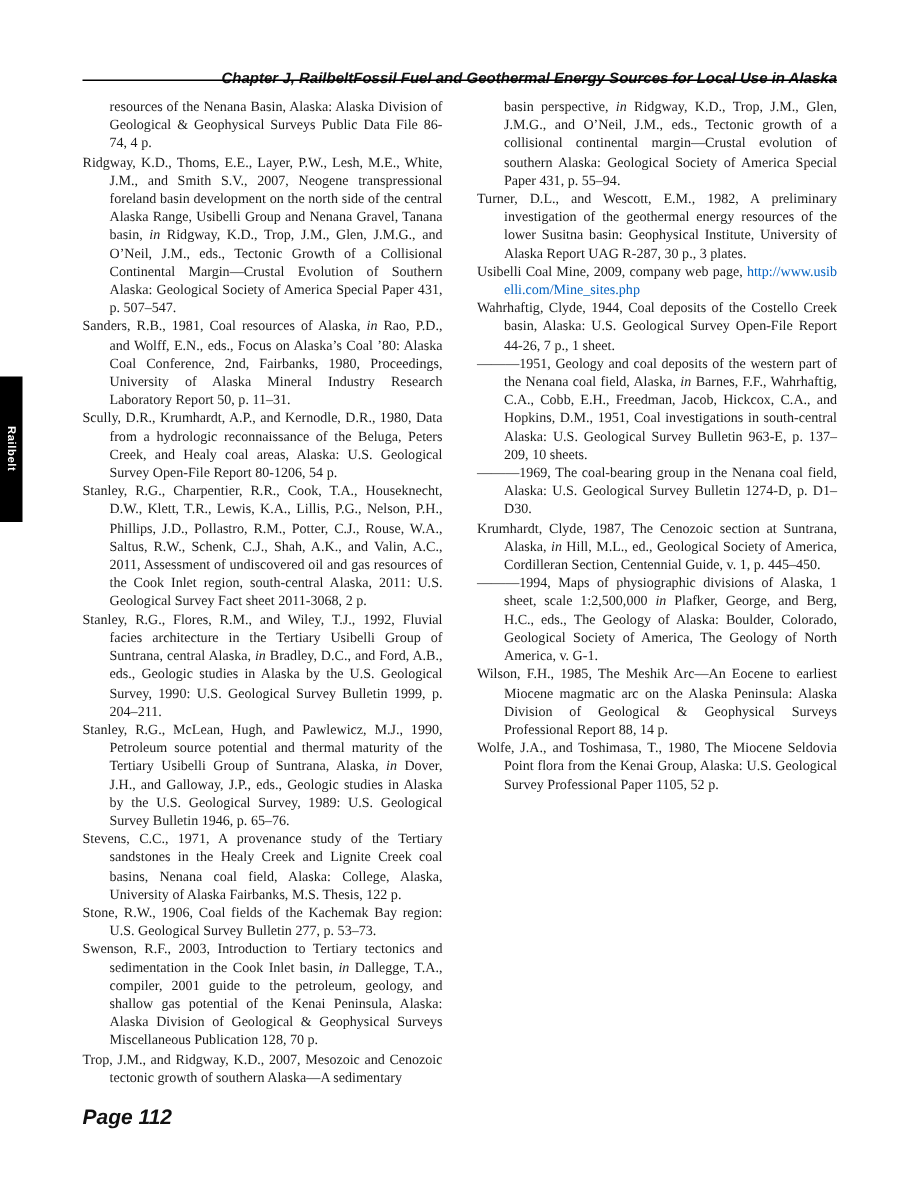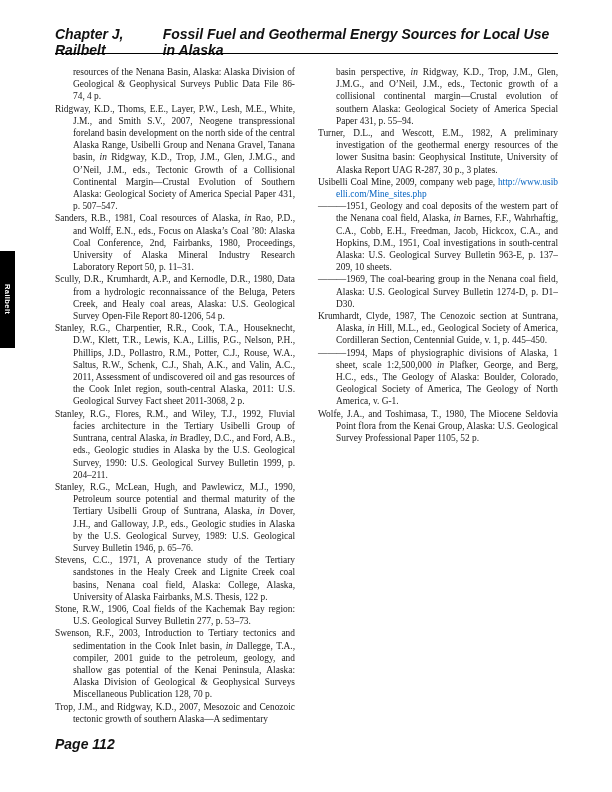--- a/index.html
+++ b/index.html
@@ -27,26 +27,26 @@
     font-family: "Liberation Sans", sans-serif;
     font-weight: bold;
     font-size: 7.5px;
     letter-spacing: 0.4px;
     white-space: nowrap;
   }
 
   
   .running-head {
     position: absolute;
-    left: 55px; right: 54px; top: 26px;
-    display: flex; justify-content: space-between; align-items: baseline;
+    left: 55px; right: 54px; top: 47px;
+    display: flex; justify-content: flex-end; align-items: baseline;
     font-family: "Liberation Sans", sans-serif;
     font-style: italic;
     font-weight: bold;
-    font-size: 14px;
+    font-size: 10px;
     color: #111;
   }
   .head-rule {
     position: absolute;
     left: 55px; right: 54px; top: 53px;
     border-top: 0.9px solid #000;
   }
 
   
   .columns {
@@ -112,24 +112,26 @@
         <p class="ref"><span>Stanley, R.G., McLean, Hugh, and Pawlewicz, M.J., 1990, Petroleum source potential and thermal maturity of the Tertiary Usibelli Group of Suntrana, Alaska, </span><i>in</i><span> Dover, J.H., and Galloway, J.P., eds., Geologic studies in Alaska by the U.S. Geological Survey, 1989: U.S. Geological Survey Bulletin 1946, p. 65–76.</span></p>
         <p class="ref"><span>Stevens, C.C., 1971, A provenance study of the Tertiary sandstones in the Healy Creek and Lignite Creek coal basins, Nenana coal field, Alaska: College, Alaska, University of Alaska Fairbanks, M.S. Thesis, 122 p.</span></p>
         <p class="ref"><span>Stone, R.W., 1906, Coal fields of the Kachemak Bay region: U.S. Geological Survey Bulletin 277, p. 53–73.</span></p>
         <p class="ref"><span>Swenson, R.F., 2003, Introduction to Tertiary tectonics and sedimentation in the Cook Inlet basin, </span><i>in</i><span> Dallegge, T.A., compiler, 2001 guide to the petroleum, geology, and shallow gas potential of the Kenai Peninsula, Alaska: Alaska Division of Geological &amp; Geophysical Surveys Miscellaneous Publication 128, 70 p.</span></p>
         <p class="ref"><span>Trop, J.M., and Ridgway, K.D., 2007, Mesozoic and Cenozoic tectonic growth of southern Alaska—A sedimentary</span></p>
       </div>
     <div class="col" id="col-right">
         <p class="ref cont"><span>basin perspective, </span><i>in</i><span> Ridgway, K.D., Trop, J.M., Glen, J.M.G., and O’Neil, J.M., eds., Tectonic growth of a collisional continental margin—Crustal evolution of southern Alaska: Geological Society of America Special Paper 431, p. 55–94.</span></p>
         <p class="ref"><span>Turner, D.L., and Wescott, E.M., 1982, A preliminary investigation of the geothermal energy resources of the lower Susitna basin: Geophysical Institute, University of Alaska Report UAG R-287, 30 p., 3 plates.</span></p>
         <p class="ref"><span>Usibelli Coal Mine, 2009, company web page, </span><a class="link">http://www.usibelli.com/Mine_sites.php</a></p>
+        <p class="ref"><span>Wahrhaftig, Clyde, 1944, Coal deposits of the Costello Creek basin, Alaska: U.S. Geological Survey Open-File Report 44-26, 7 p., 1 sheet.</span></p>
         <p class="ref"><span>———1951, Geology and coal deposits of the western part of the Nenana coal field, Alaska, </span><i>in</i><span> Barnes, F.F., Wahrhaftig, C.A., Cobb, E.H., Freedman, Jacob, Hickcox, C.A., and Hopkins, D.M., 1951, Coal investigations in south-central Alaska: U.S. Geological Survey Bulletin 963-E, p. 137–209, 10 sheets.</span></p>
         <p class="ref"><span>———1969, The coal-bearing group in the Nenana coal field, Alaska: U.S. Geological Survey Bulletin 1274-D, p. D1–D30.</span></p>
         <p class="ref"><span>Krumhardt, Clyde, 1987, The Cenozoic section at Suntrana, Alaska, </span><i>in</i><span> Hill, M.L., ed., Geological Society of America, Cordilleran Section, Centennial Guide, v. 1, p. 445–450.</span></p>
         <p class="ref"><span>———1994, Maps of physiographic divisions of Alaska, 1 sheet, scale 1:2,500,000 </span><i>in</i><span> Plafker, George, and Berg, H.C., eds., The Geology of Alaska: Boulder, Colorado, Geological Society of America, The Geology of North America, v. G-1.</span></p>
+        <p class="ref"><span>Wilson, F.H., 1985, The Meshik Arc—An Eocene to earliest Miocene magmatic arc on the Alaska Peninsula: Alaska Division of Geological &amp; Geophysical Surveys Professional Report 88, 14 p.</span></p>
         <p class="ref"><span>Wolfe, J.A., and Toshimasa, T., 1980, The Miocene Seldovia Point flora from the Kenai Group, Alaska: U.S. Geological Survey Professional Paper 1105, 52 p.</span></p>
       </div>
   </main>
 
   <footer class="running-foot">
     <span>Page 112</span>
   </footer>
 
 </div>
 

